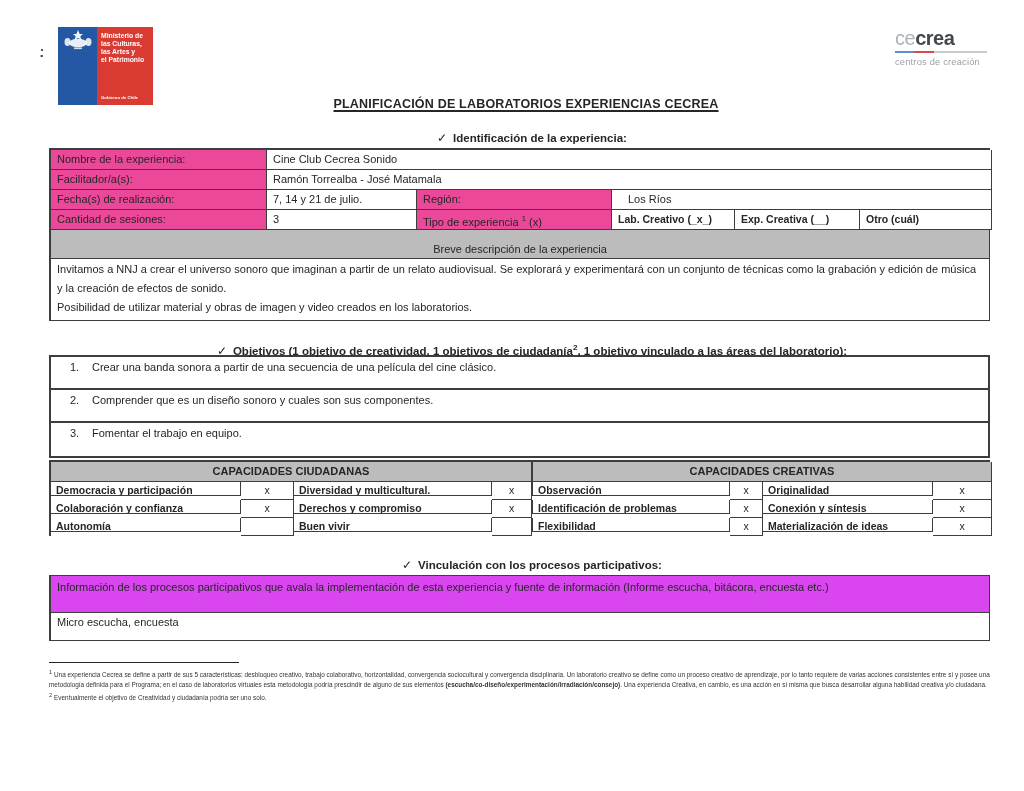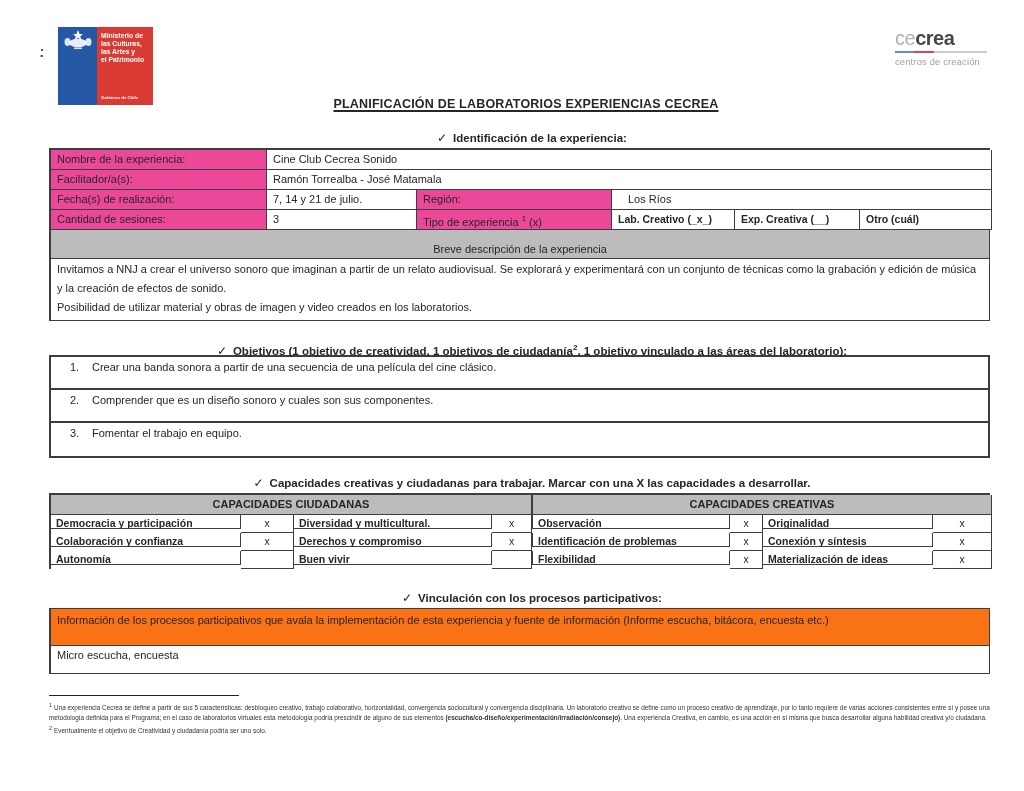--- a/index.html
+++ b/index.html
@@ -66,21 +66,21 @@
         border-top:2px solid #3d3d3d; border-left:2px solid #3d3d3d; margin-top:2px; }
   .t3 > div { border-right:1px solid #3d3d3d; border-bottom:1px solid #3d3d3d;
               font-size:10.5px; overflow:hidden; }
   .t3 .hdr { grid-column:span 4; height:20px; line-height:19px; background:#bcbcbc;
              font-weight:bold; font-size:11px; text-align:center; }
   .t3 .cap-l { height:14px; line-height:17px; padding:0 5px;font-weight:bold; }
   .t3 .cap-x { height:18px; line-height:17px; text-align:center; }
   .t3 .mid { border-left:2px solid #3d3d3d; margin-left:-1px; }
 
   
-  .vinc-band { margin-top:2px; background:#f97316; border:1px solid #3d3d3d; border-left-width:2px;
+  .vinc-band { margin-top:2px; background:#d946ef; border:1px solid #3d3d3d; border-left-width:2px;
                height:38px; padding:3px 6px; font-size:11px; line-height:16px; }
   .vinc-box { margin-top:-1px; border:1px solid #3d3d3d; border-left-width:2px;
               height:29px; padding:3px 6px; font-size:11px; }
 
   
   .fn-sep { width:190px; border-top:1.5px solid #222; margin-top:21px; }
   .footnote-text { margin-top:5px; font-size:6.4px; line-height:1.6; color:#333; width:100%; }
   .footnote-text p { margin:0; }
   .footnote-text sup { font-size:5.5px; margin-right:2px; }
   .footnote-text b { font-weight:bold; }
@@ -167,23 +167,20 @@
         <span class="obj-num">1.</span><span>Crear una banda sonora a partir de una secuencia de una película del cine clásico.</span>
       </div>
       <div class="obj-row">
         <span class="obj-num">2.</span><span>Comprender que es un diseño sonoro y cuales son sus componentes.</span>
       </div>
       <div class="obj-row">
         <span class="obj-num">3.</span><span>Fomentar el trabajo en equipo.</span>
       </div>
     </div>
 
-    <div class="sec-heading mt-cap">
-      <span class="chk">✓</span><span>Capacidades creativas y ciudadanas para trabajar. Marcar con una X las capacidades a desarrollar.</span>
-    </div>
 
     <div class="t3">
       <div class="hdr">CAPACIDADES CIUDADANAS</div>
       <div class="hdr mid">CAPACIDADES CREATIVAS</div>
 
       <div class="cap-l">Democracia y participación</div>
       <div class="cap-x">x</div>
       <div class="cap-l">Diversidad y multicultural.</div>
       <div class="cap-x">x</div>
       <div class="cap-l mid">Observación</div>

